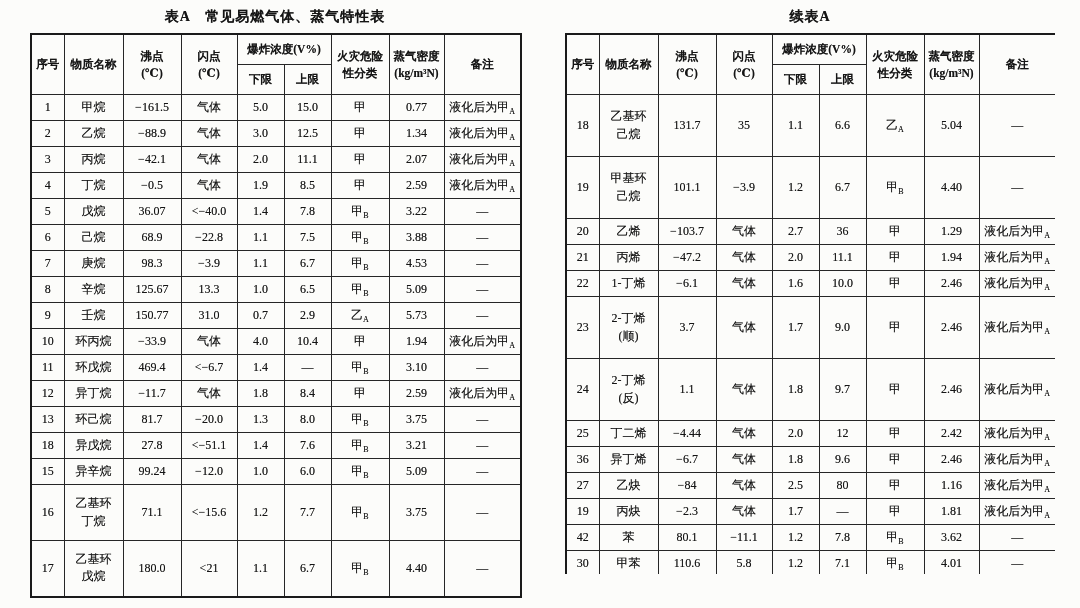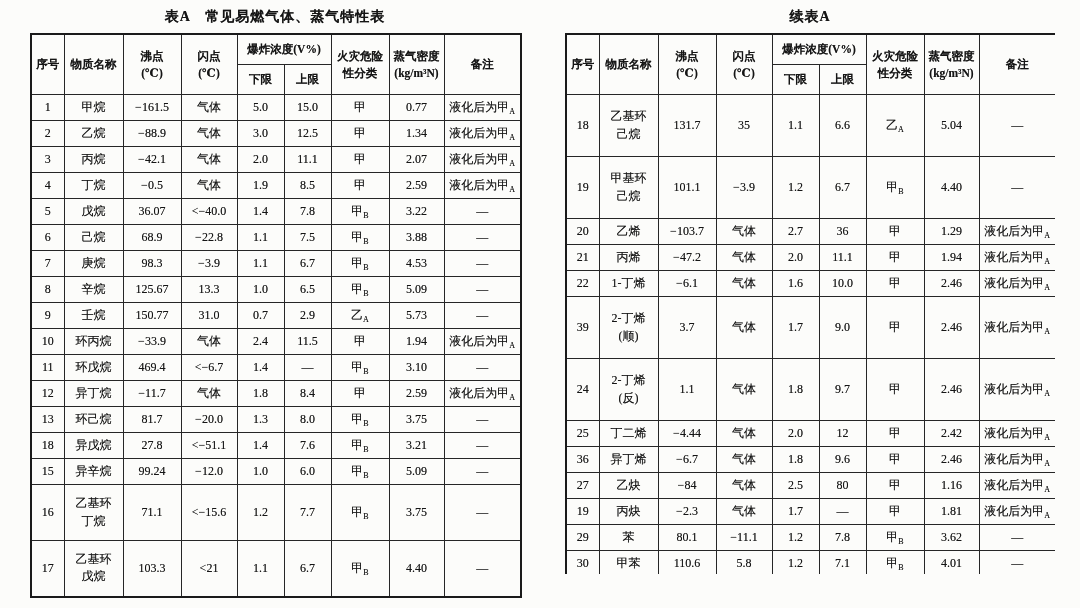--- a/index.html
+++ b/index.html
@@ -169,22 +169,22 @@
           <td>2.9</td>
           <td>乙<sub>A</sub></td>
           <td>5.73</td>
           <td>—</td>
         </tr>
         <tr>
           <td>10</td>
           <td>环丙烷</td>
           <td>−33.9</td>
           <td>气体</td>
-          <td>2.4</td>
-          <td>11.5</td>
+          <td>4.0</td>
+          <td>10.4</td>
           <td>甲</td>
           <td>1.94</td>
           <td>液化后为甲<sub>A</sub></td>
         </tr>
         <tr>
           <td>11</td>
           <td>环戊烷</td>
           <td>469.4</td>
           <td>&lt;−6.7</td>
           <td>1.4</td>
@@ -246,21 +246,21 @@
           <td>1.2</td>
           <td>7.7</td>
           <td>甲<sub>B</sub></td>
           <td>3.75</td>
           <td>—</td>
         </tr>
         <tr class="two-line">
           <td>17</td>
           <td>乙基环
 戊烷</td>
-          <td>103.3</td>
+          <td>180.0</td>
           <td>&lt;21</td>
           <td>1.1</td>
           <td>6.7</td>
           <td>甲<sub>B</sub></td>
           <td>4.40</td>
           <td>—</td>
         </tr>
       </tbody>
   </table>
 </div>
@@ -351,21 +351,21 @@
           <td>1-丁烯</td>
           <td>−6.1</td>
           <td>气体</td>
           <td>1.6</td>
           <td>10.0</td>
           <td>甲</td>
           <td>2.46</td>
           <td>液化后为甲<sub>A</sub></td>
         </tr>
         <tr class="two-line">
-          <td>39</td>
+          <td>23</td>
           <td>2-丁烯
 (顺)</td>
           <td>3.7</td>
           <td>气体</td>
           <td>1.7</td>
           <td>9.0</td>
           <td>甲</td>
           <td>2.46</td>
           <td>液化后为甲<sub>A</sub></td>
         </tr>
@@ -419,21 +419,21 @@
           <td>丙炔</td>
           <td>−2.3</td>
           <td>气体</td>
           <td>1.7</td>
           <td>—</td>
           <td>甲</td>
           <td>1.81</td>
           <td>液化后为甲<sub>A</sub></td>
         </tr>
         <tr>
-          <td>29</td>
+          <td>42</td>
           <td>苯</td>
           <td>80.1</td>
           <td>−11.1</td>
           <td>1.2</td>
           <td>7.8</td>
           <td>甲<sub>B</sub></td>
           <td>3.62</td>
           <td>—</td>
         </tr>
         <tr>

